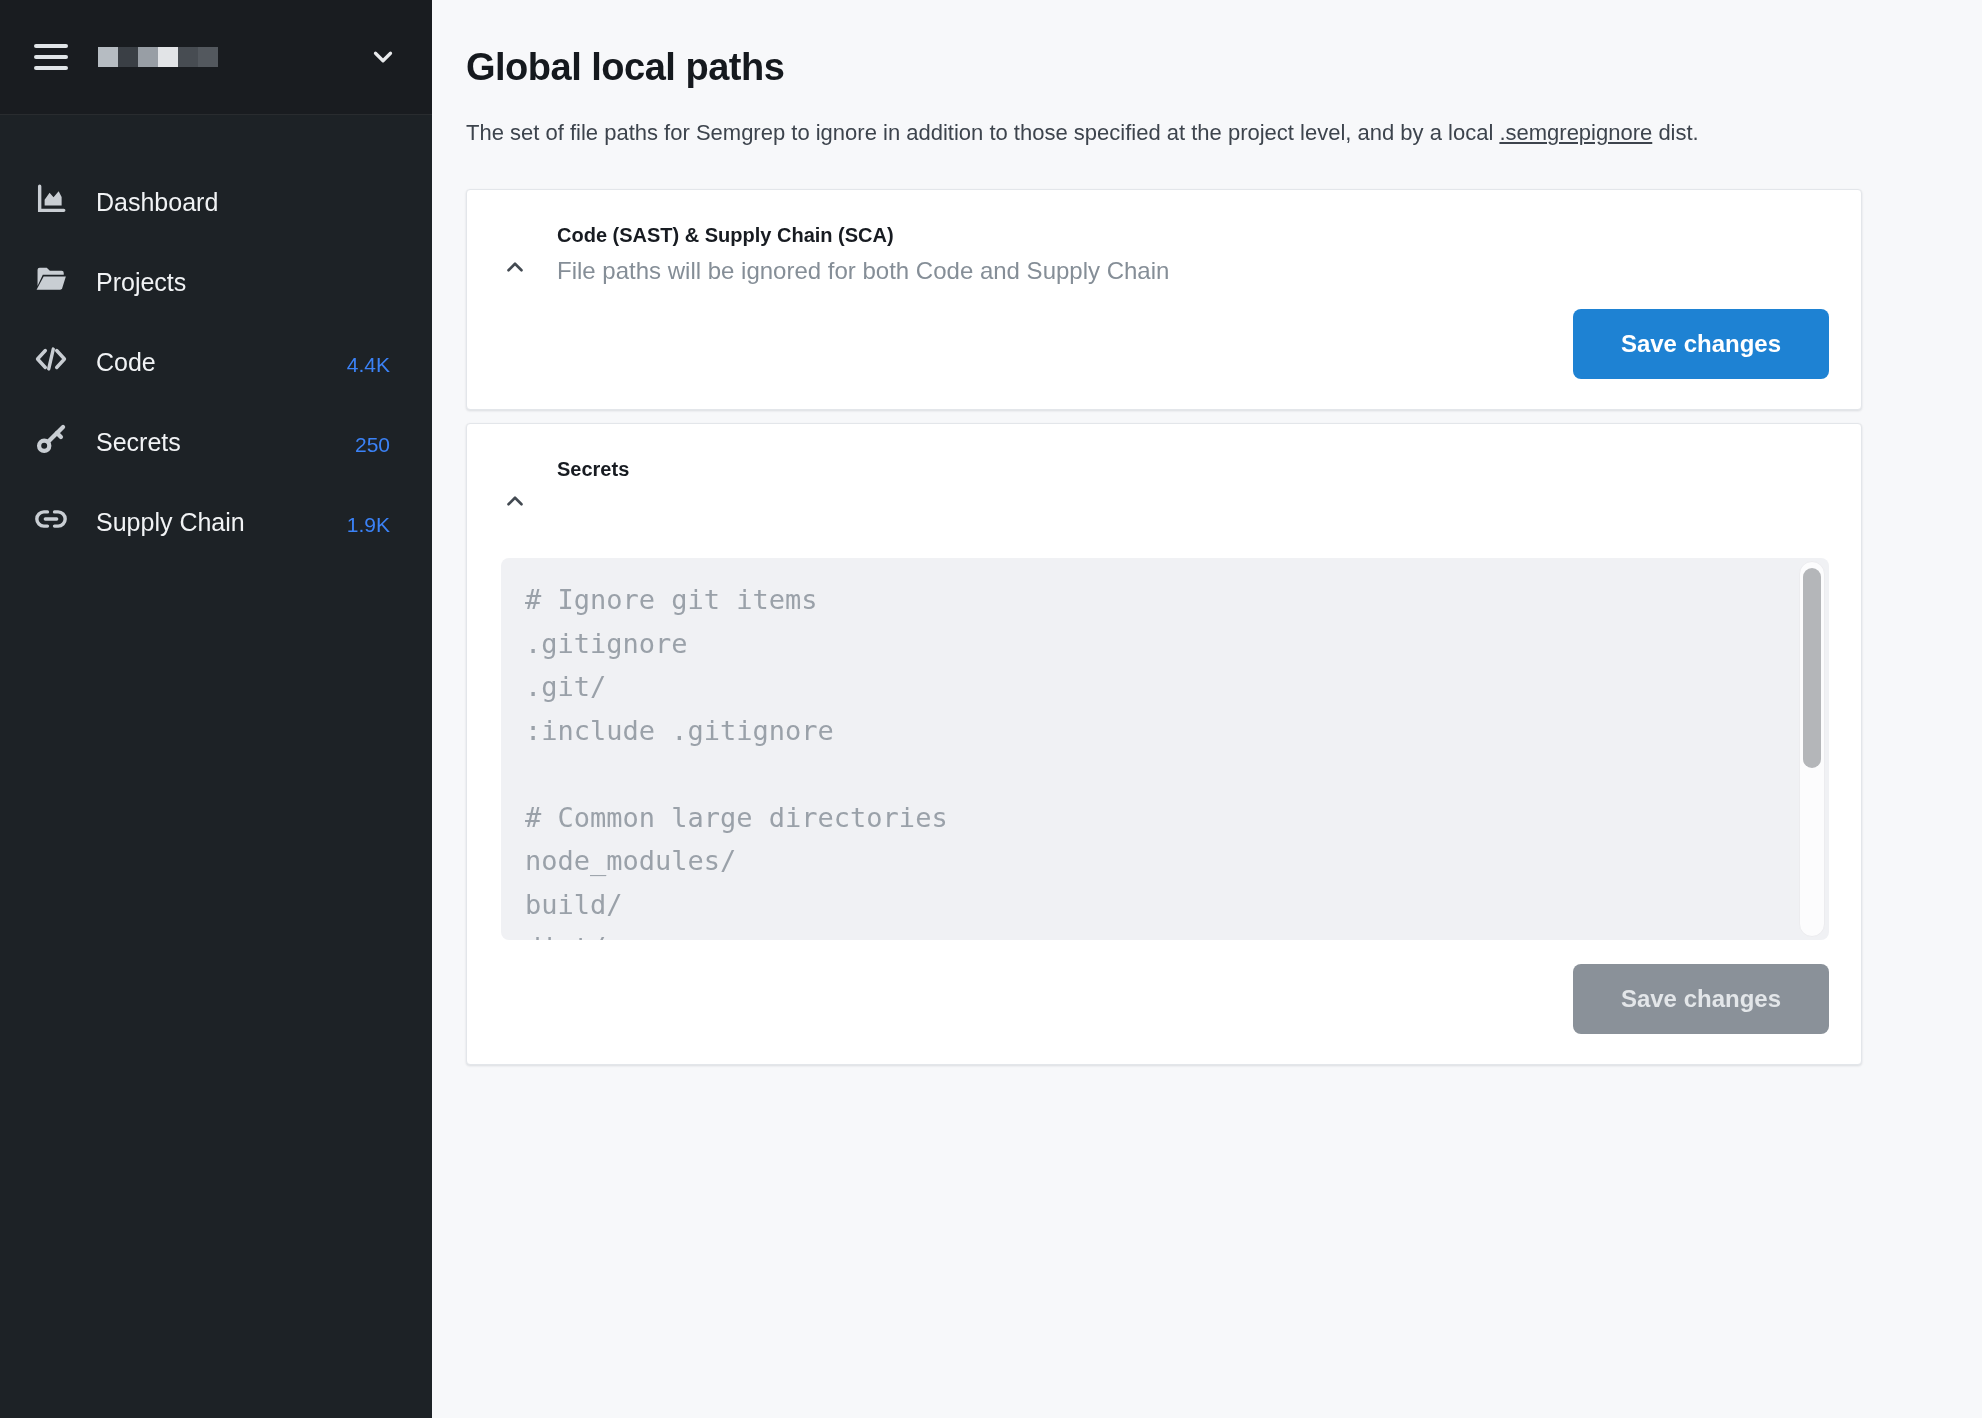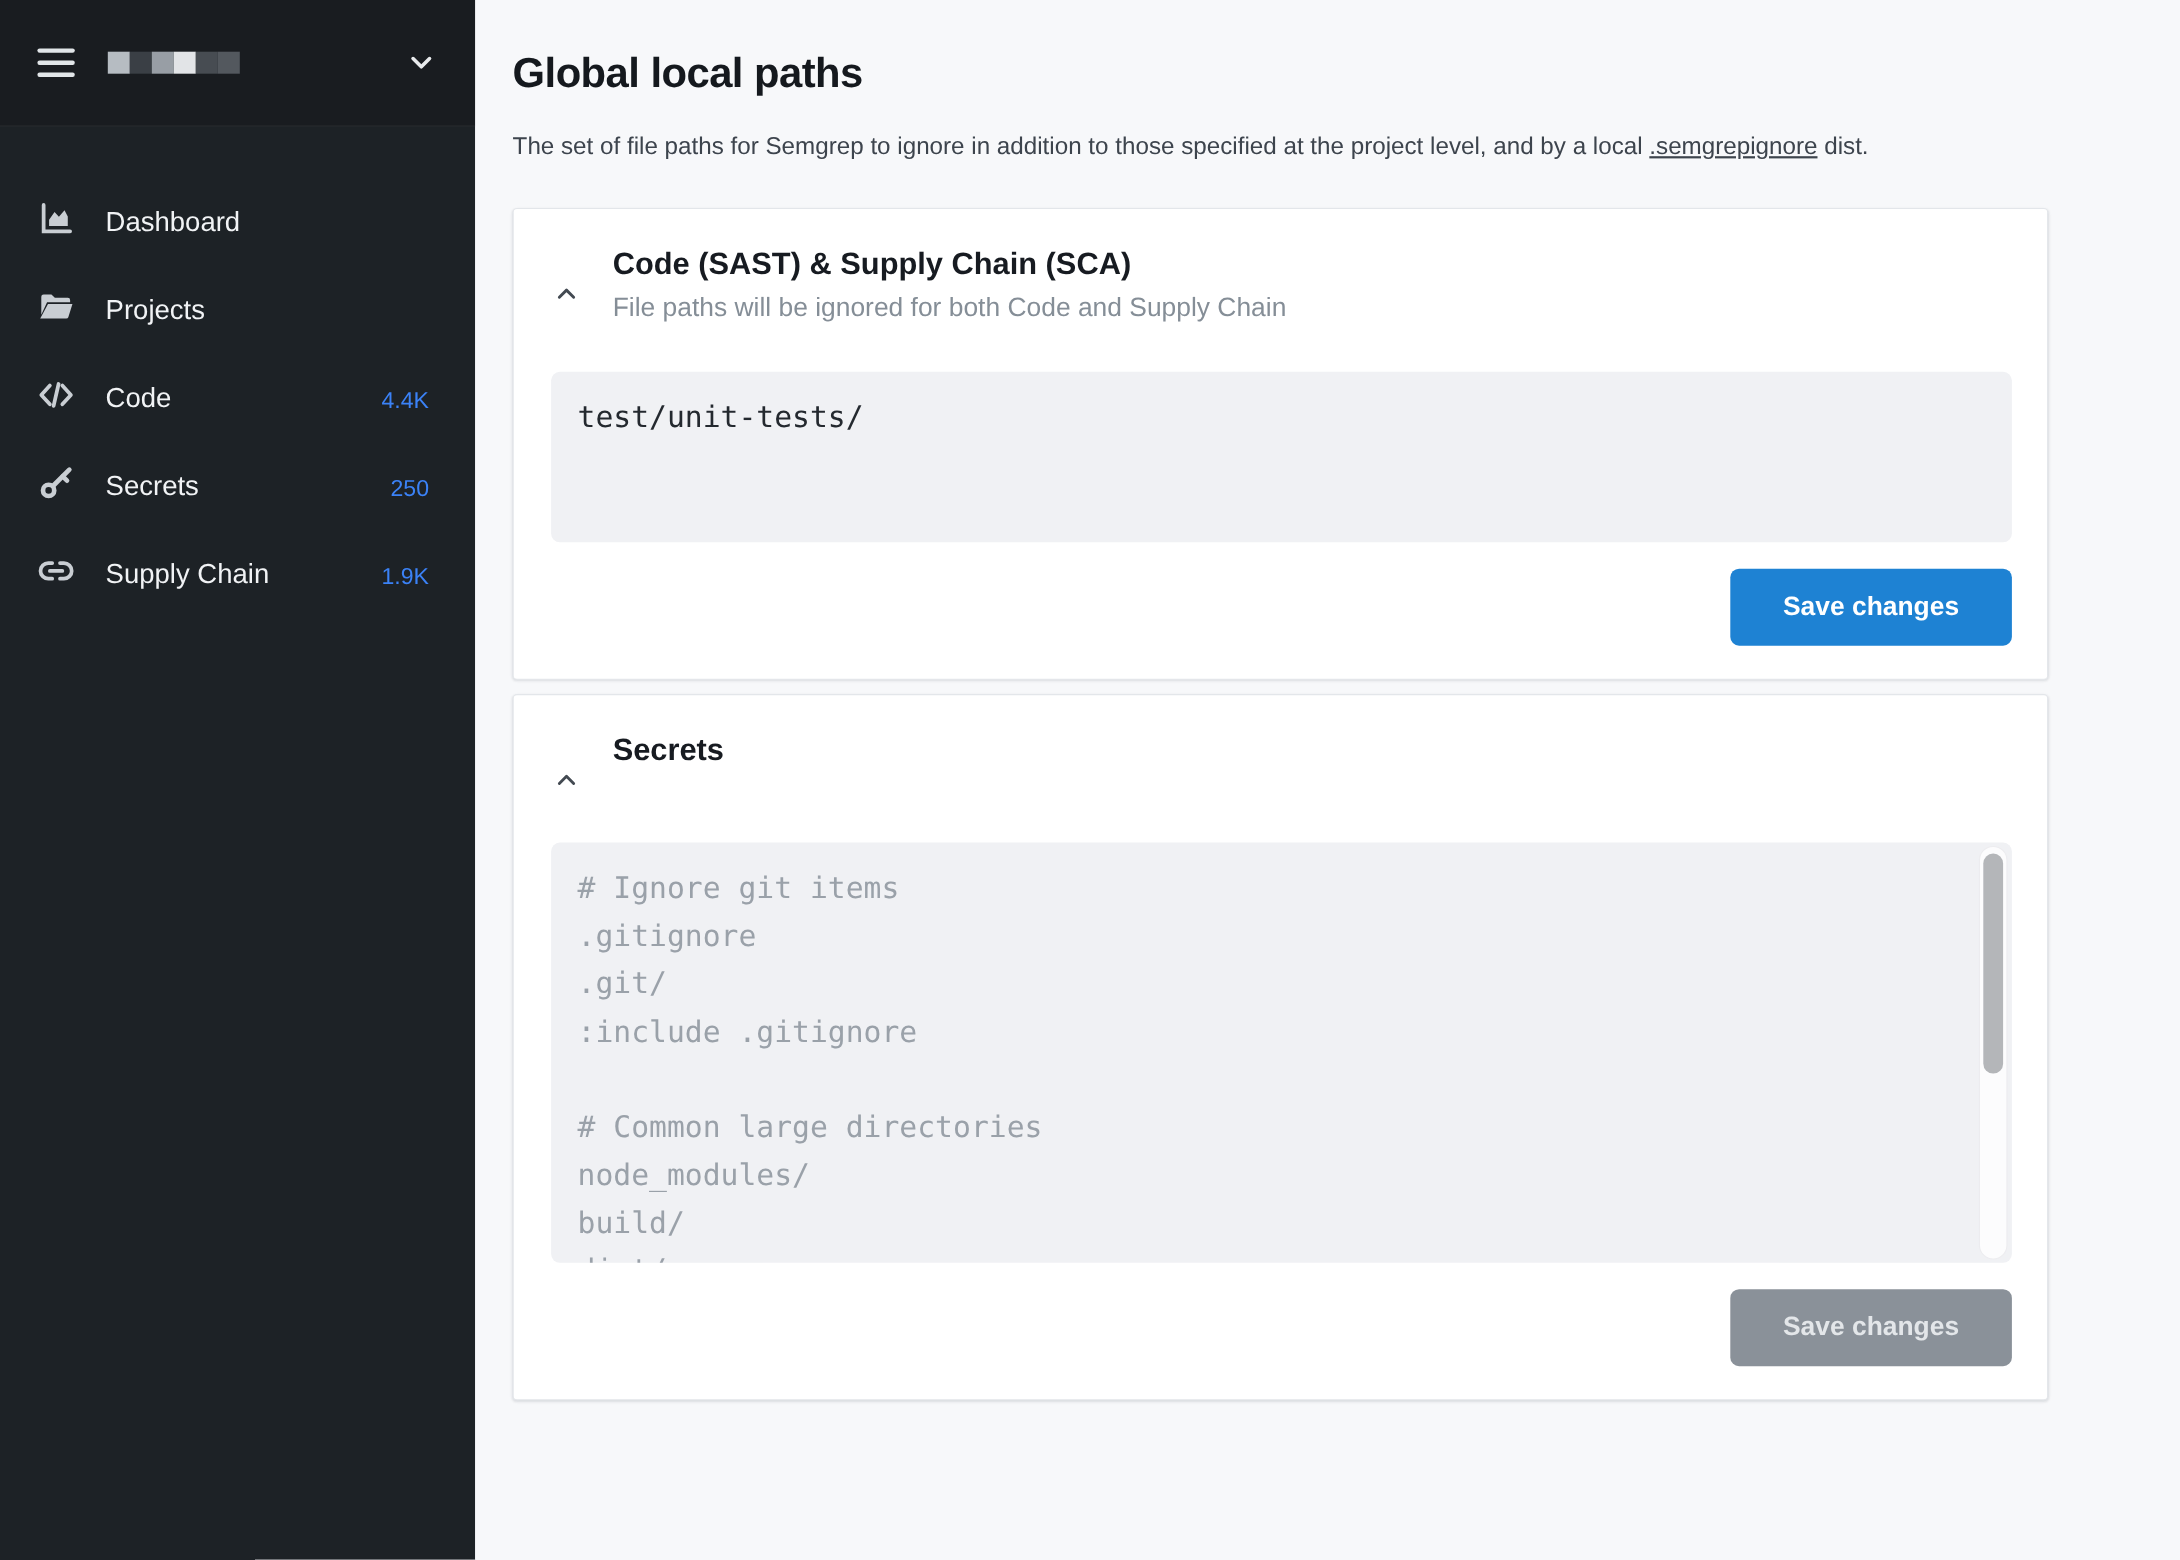--- a/index.html
+++ b/index.html
@@ -63,21 +63,21 @@
   .cards { margin-top:38px; width:1396px; display:flex; flex-direction:column; gap:13px; }
   .card {
     background:var(--card_bg,#ffffff);
     border:1px solid #e3e6ea; border-radius:4px;
     box-shadow:0 1px 3px rgba(16,24,40,.07), 0 1px 2px rgba(16,24,40,.05);
     padding:34px 32px 30px 34px;
   }
   .card-header { display:flex; align-items:flex-start; }
   .collapse-toggle { background:none; border:none; cursor:pointer; width:28px; margin-top:30px; display:flex; align-items:center; justify-content:center; }
   .card-header-text { margin-left:28px; }
-  .card-title { font-size:28px; font-weight:600; color:#171b21; }
+  .card-title { font-size:20px; font-weight:600; color:#171b21; }
   .card-subtitle { margin-top:10px; font-size:24px; color:#858e97; }
 
   .field-wrap { margin-top:44px; position:relative; }
   textarea.path-input {
     display:block; width:100%;
     border:none; outline:none; resize:none;
     background:var(--field_bg,#f0f1f4);
     border-radius:8px;
     padding:20px 24px;
     font-family:"DejaVu Sans Mono", monospace;
@@ -216,23 +216,20 @@
         <button class="collapse-toggle">
           <svg width="26" height="26" viewBox="0 0 24 24" fill="none" stroke="#434a52" stroke-width="2.4" stroke-linecap="round" stroke-linejoin="round">
               <polyline points="6 15 12 9 18 15"></polyline>
             </svg>
         </button>
         <div class="card-header-text">
           <div class="card-title">Code (SAST) &amp; Supply Chain (SCA)</div>
           <div class="card-subtitle">File paths will be ignored for both Code and Supply Chain</div>
         </div>
       </div>
-      <div class="field-wrap">
-        <textarea class="path-input ta-small" spellcheck="false" style="">test/unit-tests/</textarea>
-      </div>
       <div class="card-footer">
         <button class="save-btn">Save changes</button>
       </div>
     </section>
 
     <section class="card">
       <div class="card-header">
         <button class="collapse-toggle">
           <svg width="26" height="26" viewBox="0 0 24 24" fill="none" stroke="#434a52" stroke-width="2.4" stroke-linecap="round" stroke-linejoin="round">
               <polyline points="6 15 12 9 18 15"></polyline>

